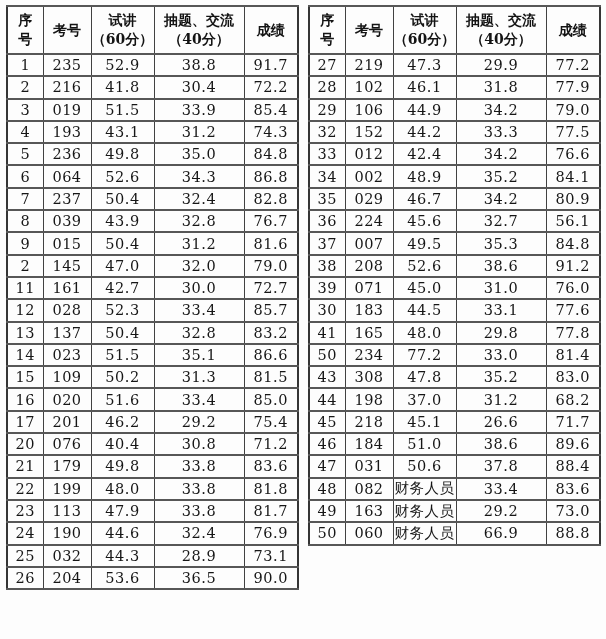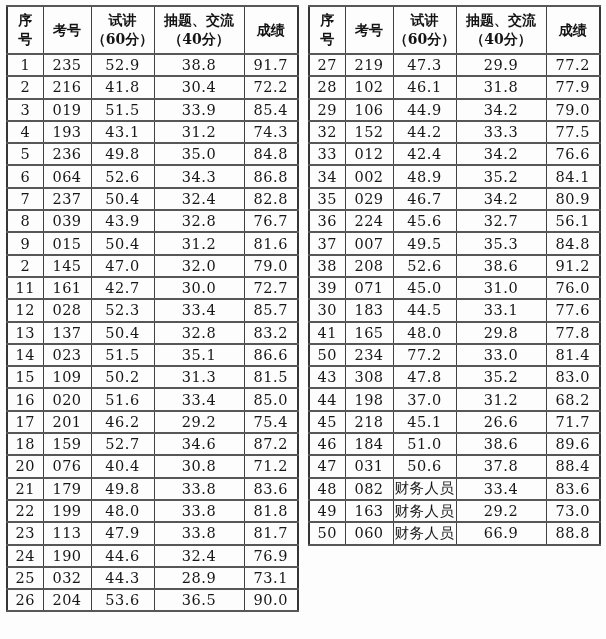--- a/index.html
+++ b/index.html
@@ -192,27 +192,20 @@
           <td>85.0</td>
         </tr>
         <tr>
           <td>17</td>
           <td>201</td>
           <td>46.2</td>
           <td>29.2</td>
           <td>75.4</td>
         </tr>
         <tr>
-          <td>18</td>
-          <td>159</td>
-          <td>52.7</td>
-          <td>34.6</td>
-          <td>87.2</td>
-        </tr>
-        <tr>
           <td>20</td>
           <td>076</td>
           <td>40.4</td>
           <td>30.8</td>
           <td>71.2</td>
         </tr>
         <tr>
           <td>21</td>
           <td>179</td>
           <td>49.8</td>

